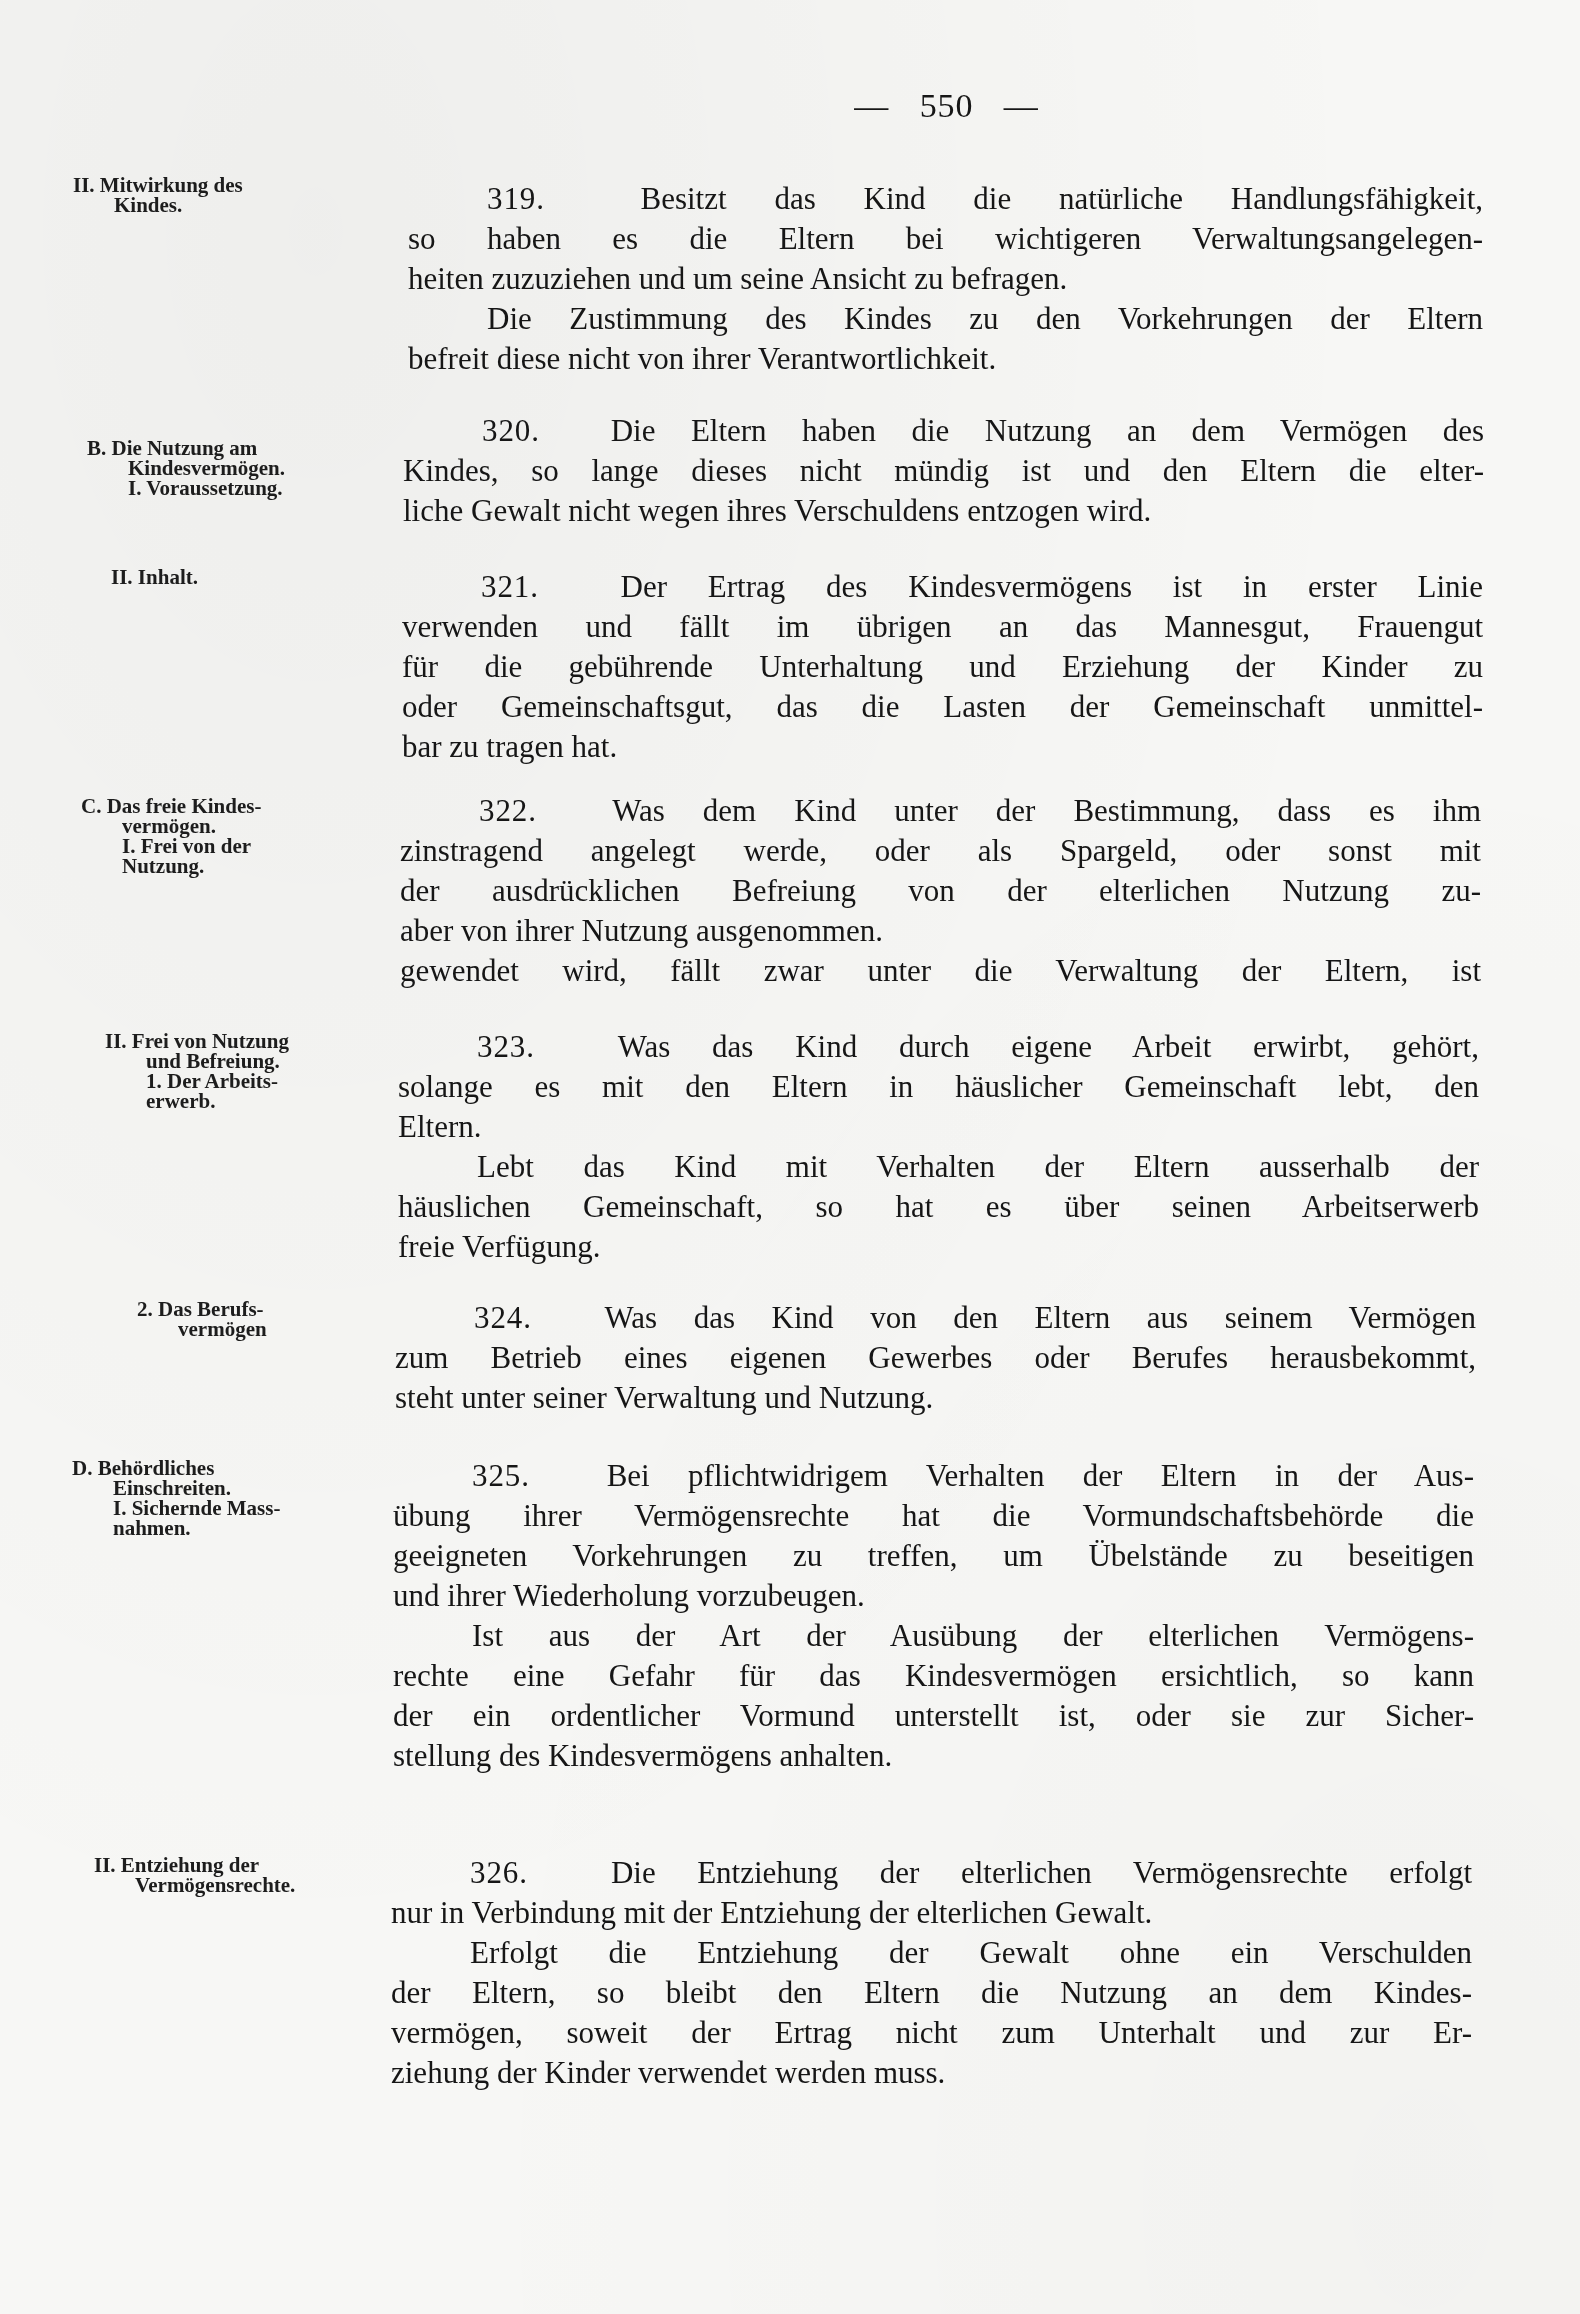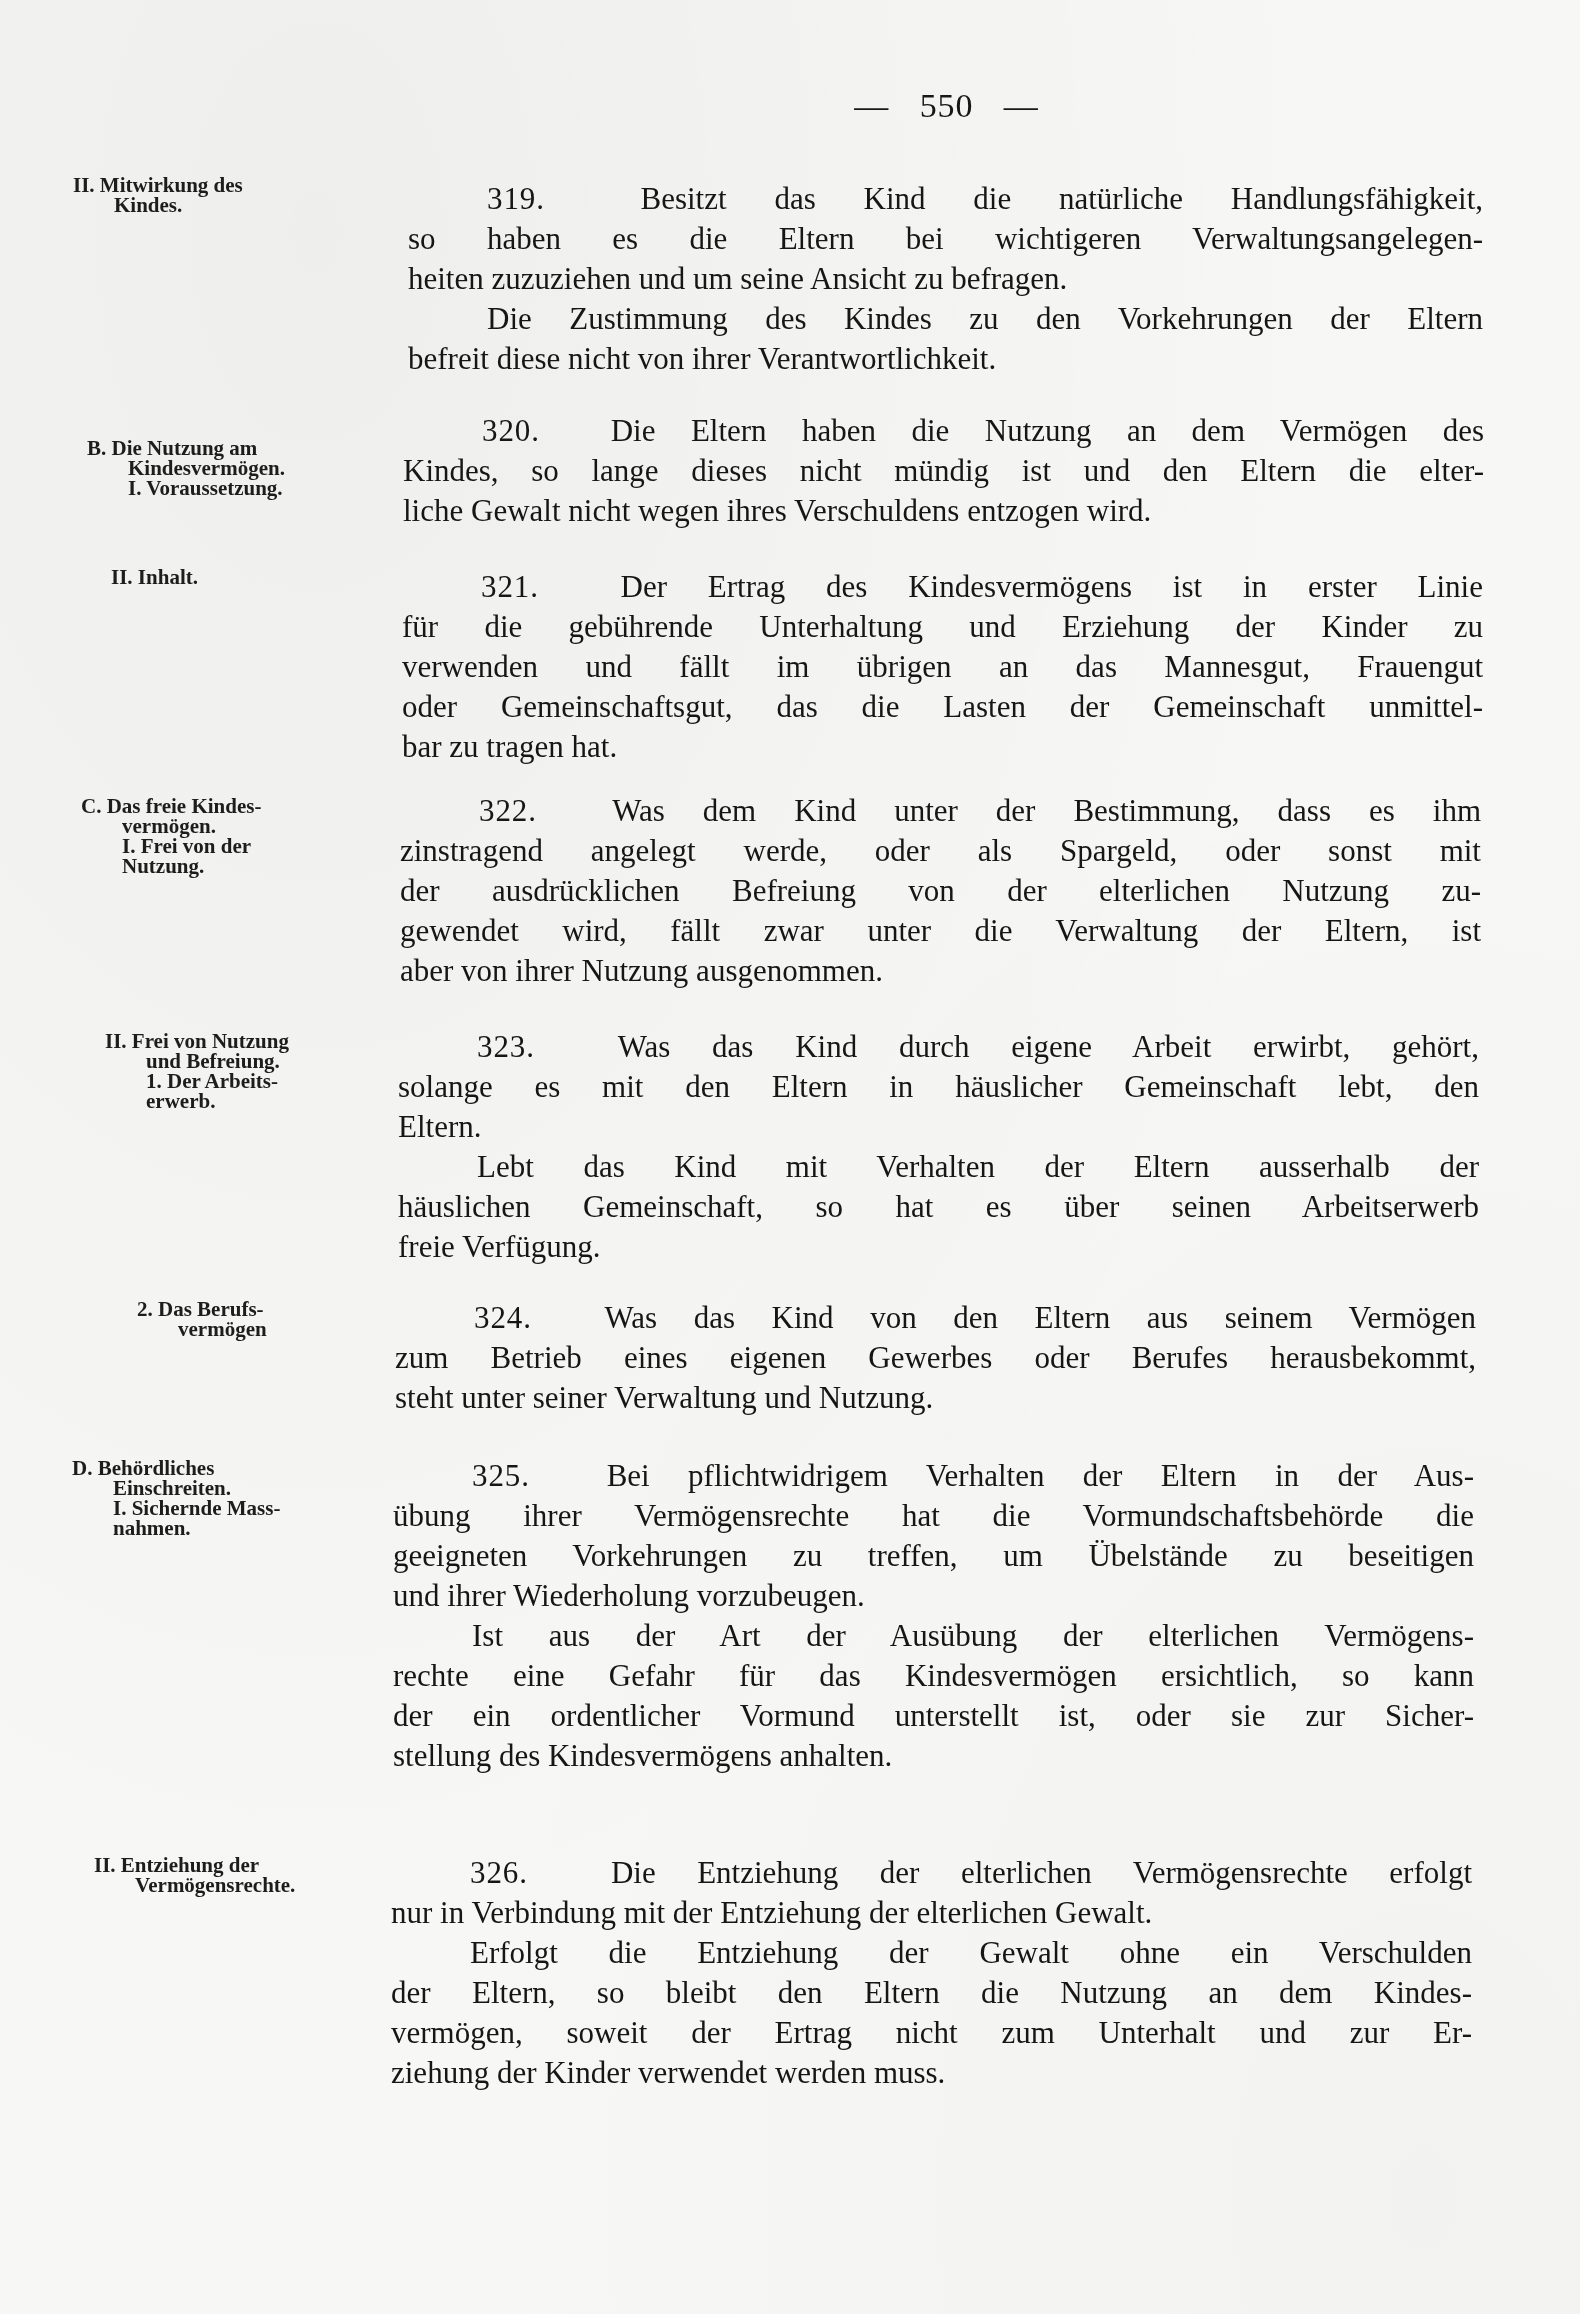--- a/index.html
+++ b/index.html
@@ -126,31 +126,31 @@
       <span class="line indent" style="margin-top: 0px; text-align-last: justify;">Die Zustimmung des Kindes zu den Vorkehrungen der Eltern</span>
       <span class="line last">befreit diese nicht von ihrer Verantwortlichkeit.</span>
     </div>
   <div class="article" style="top:411px; left:403px; width:1081px;">
       <span class="line indent" style="text-align-last: justify;"><span class="num">320.</span>&nbsp; <span>Die Eltern haben die Nutzung an dem Vermögen des</span></span>
       <span class="line" style="text-align-last: justify;">Kindes, so lange dieses nicht mündig ist und den Eltern die elter-</span>
       <span class="line last">liche Gewalt nicht wegen ihres Verschuldens entzogen wird.</span>
     </div>
   <div class="article" style="top:567px; left:402px; width:1081px;">
       <span class="line indent" style="text-align-last: justify;"><span class="num">321.</span>&nbsp; <span>Der Ertrag des Kindesvermögens ist in erster Linie</span></span>
+      <span class="line" style="text-align-last: justify;">verwenden und fällt im übrigen an das Mannesgut, Frauengut</span>
       <span class="line" style="text-align-last: justify;">für die gebührende Unterhaltung und Erziehung der Kinder zu</span>
-      <span class="line" style="text-align-last: justify;">verwenden und fällt im übrigen an das Mannesgut, Frauengut</span>
       <span class="line" style="text-align-last: justify;">oder Gemeinschaftsgut, das die Lasten der Gemeinschaft unmittel-</span>
       <span class="line last">bar zu tragen hat.</span>
     </div>
   <div class="article" style="top:791px; left:400px; width:1081px;">
       <span class="line indent" style="text-align-last: justify;"><span class="num">322.</span>&nbsp; <span>Was dem Kind unter der Bestimmung, dass es ihm</span></span>
       <span class="line" style="text-align-last: justify;">zinstragend angelegt werde, oder als Spargeld, oder sonst mit</span>
       <span class="line" style="text-align-last: justify;">der ausdrücklichen Befreiung von der elterlichen Nutzung zu-</span>
+      <span class="line last">aber von ihrer Nutzung ausgenommen.</span>
       <span class="line" style="text-align-last: justify;">gewendet wird, fällt zwar unter die Verwaltung der Eltern, ist</span>
-      <span class="line last">aber von ihrer Nutzung ausgenommen.</span>
     </div>
   <div class="article" style="top:1027px; left:398px; width:1081px;">
       <span class="line indent" style="text-align-last: justify;"><span class="num">323.</span>&nbsp; <span>Was das Kind durch eigene Arbeit erwirbt, gehört,</span></span>
       <span class="line" style="text-align-last: justify;">solange es mit den Eltern in häuslicher Gemeinschaft lebt, den</span>
       <span class="line last">Eltern.</span>
       <span class="line indent" style="margin-top: 0px; text-align-last: justify;">Lebt das Kind mit Verhalten der Eltern ausserhalb der</span>
       <span class="line" style="text-align-last: justify;">häuslichen Gemeinschaft, so hat es über seinen Arbeitserwerb</span>
       <span class="line last">freie Verfügung.</span>
     </div>
   <div class="article" style="top:1298px; left:395px; width:1081px;">

